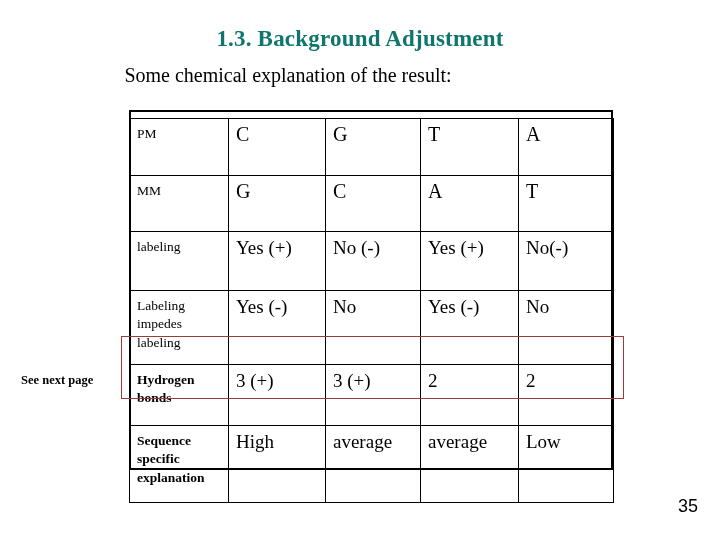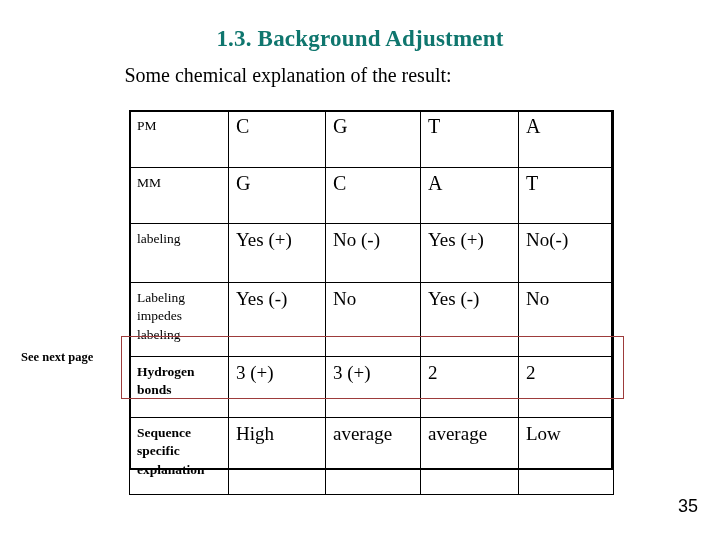--- a/index.html
+++ b/index.html
@@ -44,21 +44,21 @@
     font-size: 20px;
     font-weight: normal;
     color: #000000;
     line-height: 1.1;
   }
 
   
   .data-table {
     position: absolute;
     left: 129px;
-    top: 110px;
+    top: 118px;
     width: 484px;
     border-collapse: collapse;
     table-layout: fixed;
     background: #84cc16;
   }
   .data-table td {
     border: 1.6px solid #000000;
     vertical-align: top;
     padding: 5px 6px 4px 7px;
     background: #ffffff;
@@ -125,21 +125,21 @@
     border: 1.3px solid #9d3b3b;
     box-sizing: border-box;
     background: transparent;
     pointer-events: none;
   }
 
   
   .annotation-label {
     position: absolute;
     left: 21px;
-    top: 351px;
+    top: 374px;
     width: 100px;
     text-align: left;
     font-size: 12.5px;
     font-weight: bold;
     color: #000000;
     line-height: 1.1;
     white-space: nowrap;
   }
 
   

